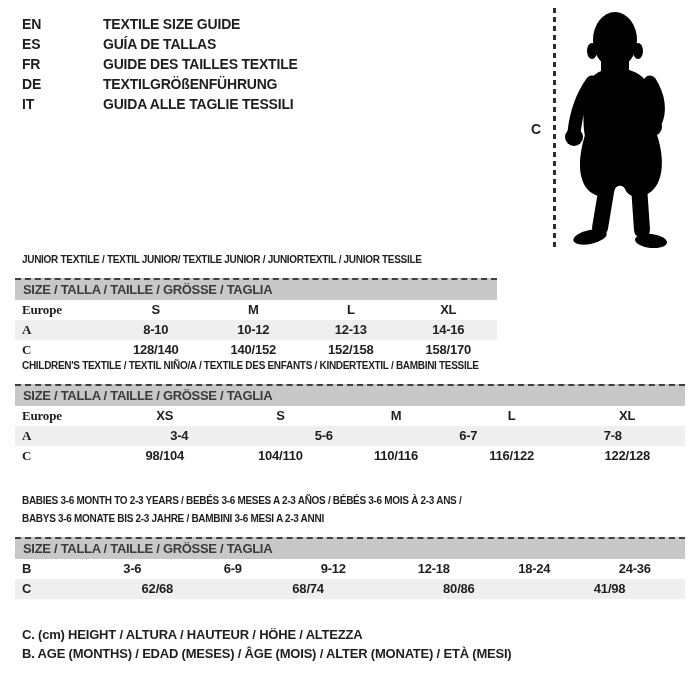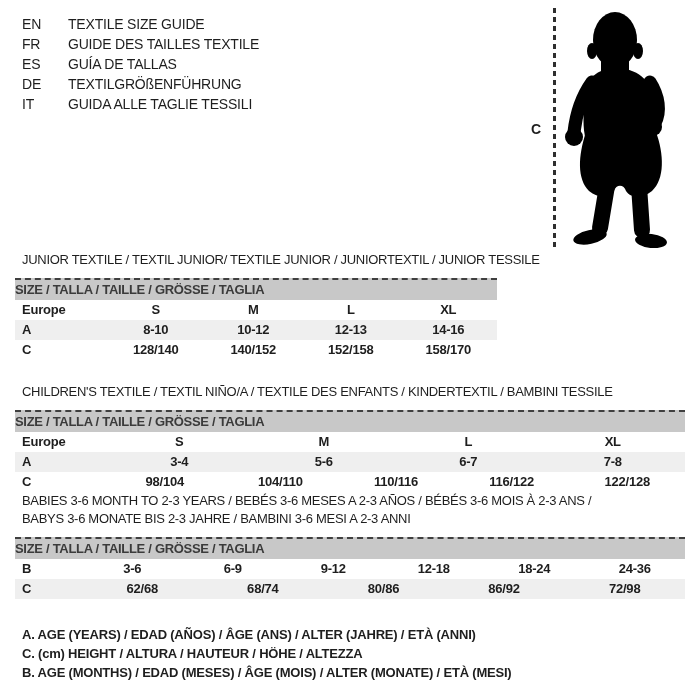--- a/index.html
+++ b/index.html
@@ -4,70 +4,70 @@
 <style>
   html,body{margin:0;padding:0;}
   body{
     width:700px;height:700px;position:relative;overflow:hidden;
     background:#ffffff;color:#1e1e1e;
     font-family:"Liberation Sans", sans-serif;
     letter-spacing:-0.2px;
   }
   
   .lang-list{position:absolute;left:22px;top:14px;}
-  .lang-row{display:flex;height:20px;line-height:20px;font-size:14px;font-weight:400;}
+  .lang-row{display:flex;height:20px;line-height:20px;font-size:14px;font-weight:700;gap:35px;}
   .lang-code{width:46px;}
   .lang-label{white-space:nowrap;}
   
   .fig-c-label{position:absolute;left:531px;top:121px;font-size:14px;font-weight:700;}
   .fig-dotted-line{
     position:absolute;left:553px;top:8px;width:3px;height:240px;
     background:repeating-linear-gradient(to bottom,#2e2e2e 0 5px,transparent 5px 9px);
   }
   .fig-silhouette{position:absolute;left:560px;top:4px;width:136px;height:244px;}
   
   .size-table{position:absolute;left:15px;}
   .t1{top:251px;width:482px;}
-  .t2{top:383px;width:670px;}
+  .t2{top:357px;width:670px;}
   .t3{top:492px;width:670px;}
   .table-title{
-    font-size:13px;font-weight:400;white-space:nowrap;
+    font-size:10px;font-weight:700;white-space:nowrap;
     line-height:18px;margin-left:7px;letter-spacing:-0.3px;
   }
   .title-gap{height:9px;}
   .band{
     border-top:2px dashed #3f3f3f;background:#c8c8c8;color:#3b3b3b;
     height:20px;line-height:20px;font-size:13px;font-weight:700;
-    letter-spacing:-0.3px;
+    padding-left:8px;letter-spacing:-0.3px;
   }
   .trow{display:flex;height:20px;line-height:20px;font-size:13px;font-weight:700;}
   .trow.shaded{background:#efefef;}
   .tlabel{padding-left:7px;}
-  .t1 .tlabel,.t2 .tlabel{width:85px;}
+  .t1 .tlabel,.t2 .tlabel{width:85px;font-family:Liberation Serif, serif;}
   .t3 .tlabel{width:60px;}
   .tcell{flex:1;text-align:center;}
   
   .footnotes{position:absolute;left:22px;top:625px;}
   .footnote{height:19px;line-height:19px;font-size:13px;font-weight:700;white-space:nowrap;}
 </style>
 </head>
 <body>
 
 <div class="lang-list">
   <div class="lang-row">
     <span class="lang-code">EN</span>
     <span class="lang-label">TEXTILE SIZE GUIDE</span>
   </div>
   <div class="lang-row">
+    <span class="lang-code">ES</span>
+    <span class="lang-label">GUÍA DE TALLAS</span>
+  </div>
+  <div class="lang-row">
     <span class="lang-code">FR</span>
     <span class="lang-label">GUIDE DES TAILLES TEXTILE</span>
-  </div>
-  <div class="lang-row">
-    <span class="lang-code">ES</span>
-    <span class="lang-label">GUÍA DE TALLAS</span>
   </div>
   <div class="lang-row">
     <span class="lang-code">DE</span>
     <span class="lang-label">TEXTILGRÖßENFÜHRUNG</span>
   </div>
   <div class="lang-row">
     <span class="lang-code">IT</span>
     <span class="lang-label">GUIDA ALLE TAGLIE TESSILI</span>
   </div>
 </div>
@@ -119,20 +119,21 @@
     <span class="tcell">158/170</span>
   </div>
 </div>
 
 <div class="size-table t2">
   <div class="table-title">CHILDREN'S TEXTILE / TEXTIL NIÑO/A / TEXTILE DES ENFANTS / KINDERTEXTIL / BAMBINI TESSILE</div>
   <div class="title-gap"></div>
   <div class="band">SIZE / TALLA / TAILLE / GRÖSSE / TAGLIA</div>
   <div class="trow">
     <span class="tlabel">Europe</span>
+    <span class="tcell">XS</span>
     <span class="tcell">S</span>
     <span class="tcell">M</span>
     <span class="tcell">L</span>
     <span class="tcell">XL</span>
   </div>
   <div class="trow shaded">
     <span class="tlabel">A</span>
     <span class="tcell">3-4</span>
     <span class="tcell">5-6</span>
     <span class="tcell">6-7</span>
@@ -160,22 +161,20 @@
     <span class="tcell">9-12</span>
     <span class="tcell">12-18</span>
     <span class="tcell">18-24</span>
     <span class="tcell">24-36</span>
   </div>
   <div class="trow shaded">
     <span class="tlabel">C</span>
     <span class="tcell">62/68</span>
     <span class="tcell">68/74</span>
     <span class="tcell">80/86</span>
-    <span class="tcell">86/92</span>
-    <span class="tcell">72/98</span>
+    <span class="tcell">41/98</span>
   </div>
 </div>
 
 <div class="footnotes">
-  <div class="footnote">A. AGE (YEARS) / EDAD (AÑOS) / ÂGE (ANS) / ALTER (JAHRE) / ETÀ (ANNI)</div>
   <div class="footnote">C. (cm) HEIGHT / ALTURA / HAUTEUR / HÖHE / ALTEZZA</div>
   <div class="footnote">B. AGE (MONTHS) / EDAD (MESES) / ÂGE (MOIS) / ALTER (MONATE) / ETÀ (MESI)</div>
 </div>
 
 </body></html>

